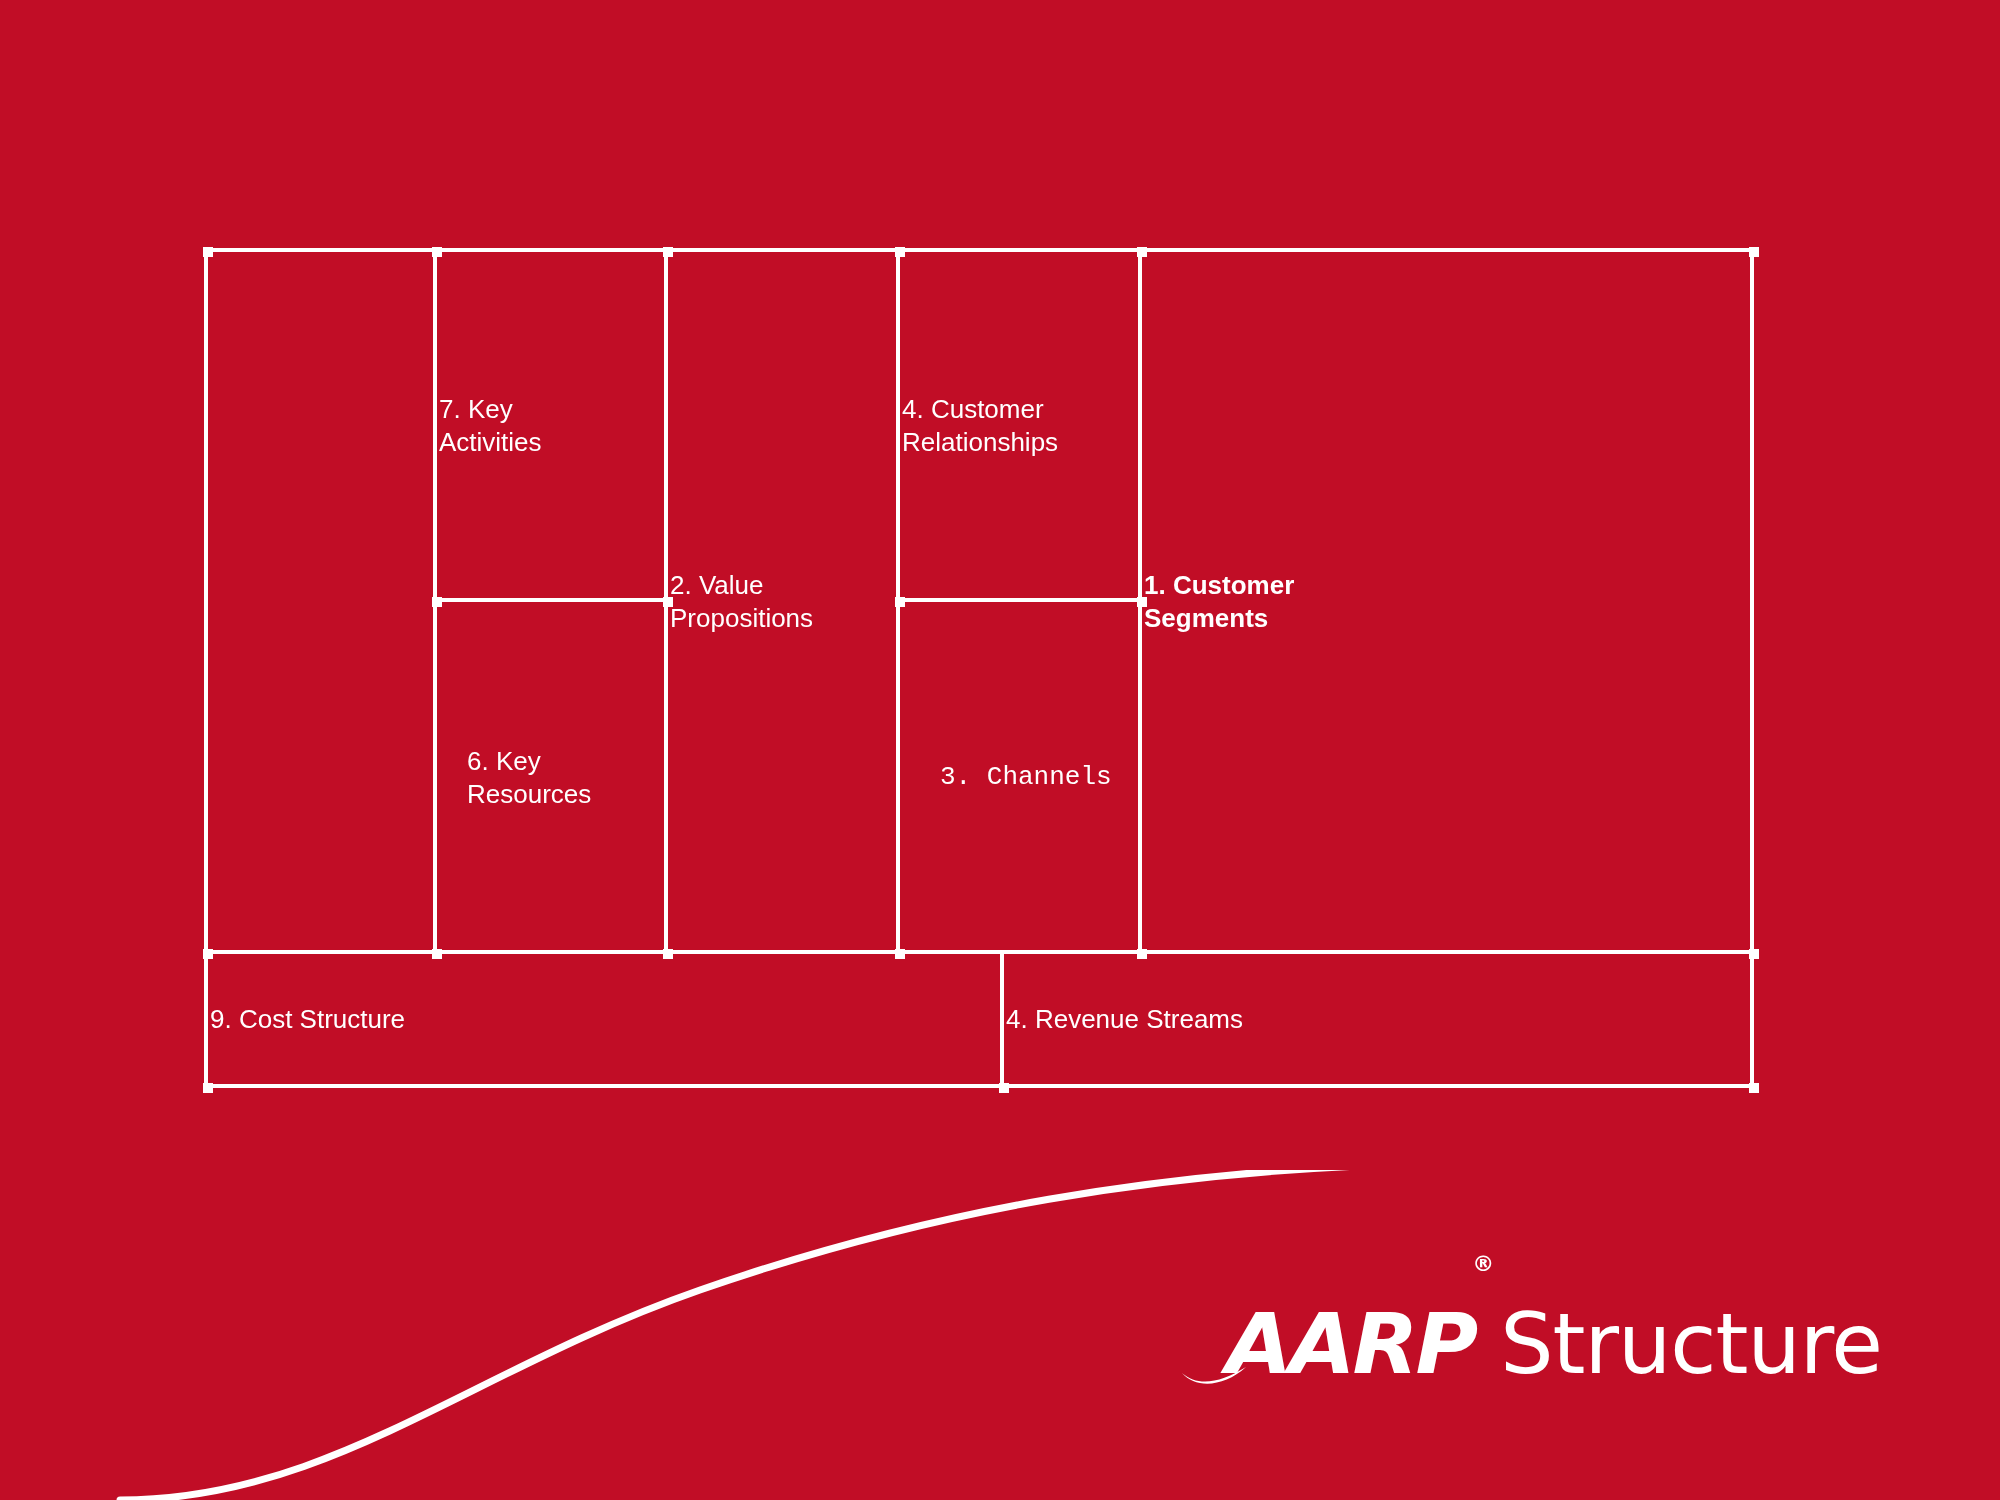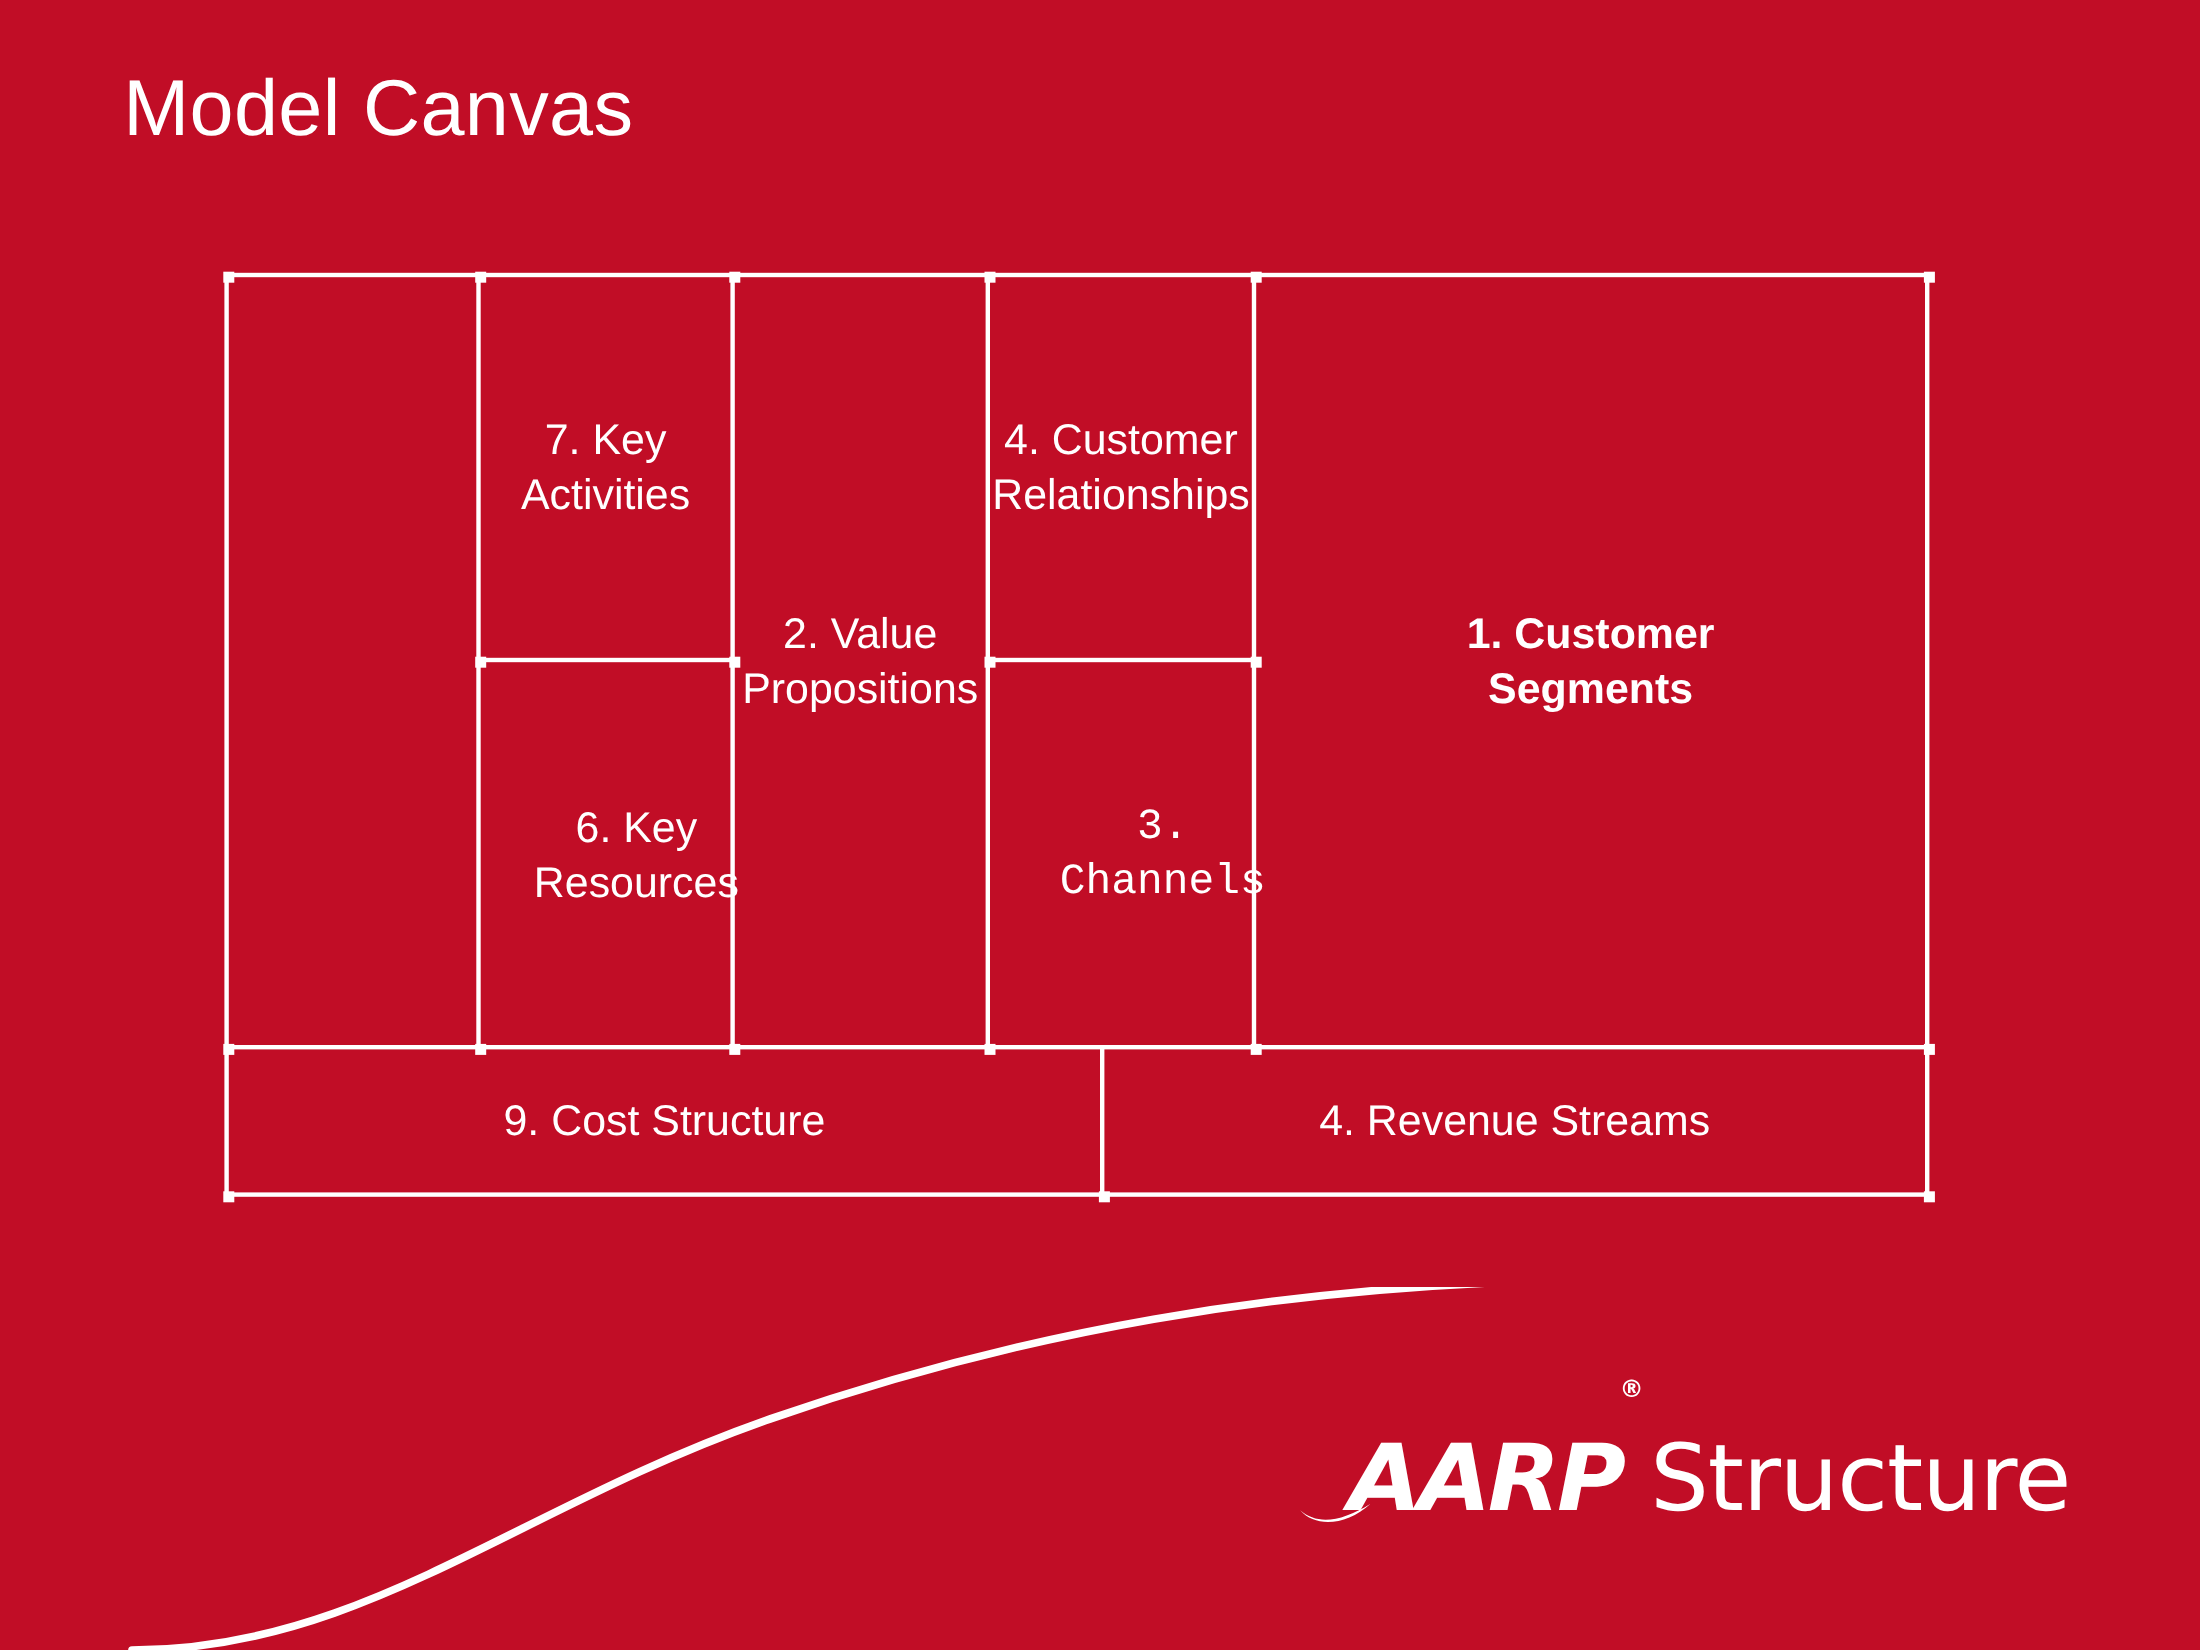--- a/index.html
+++ b/index.html
@@ -42,23 +42,22 @@
     width: 1550px;
     height: 840px;
   }
 
   .cell {
     position: absolute;
     box-sizing: border-box;
     display: flex;
     align-items: center;
     justify-content: center;
-    text-align: center;
-    color: #FFFFFF;
-    font-size: 39px;
+    color: #FFFFFF;
+    font-size: 26px;
     font-weight: 400;
     line-height: 1.28;
     padding: 0 2px;
   }
   .cell .label {
     display: block;
     width: 100%;
   }
 
   
@@ -135,21 +134,20 @@
     bottom: 6px;
     width: 70px;
     height: 34px;
   }
 </style>
 </head>
 <body>
 
 <div id="slide">
 
-  <div id="slide-title">Model Canvas</div>
 
   <div id="canvas-grid">
 
 
     <div class="cell" style="left:233px; top:4px; width:227px; height:348px;">
       <span class="label">7. Key<br>Activities</span>
     </div>
 
     <div class="cell" style="left:233px; top:356px; width:227px; height:348px;margin-left:28px;">
       <span class="label">6. Key<br>Resources</span>

